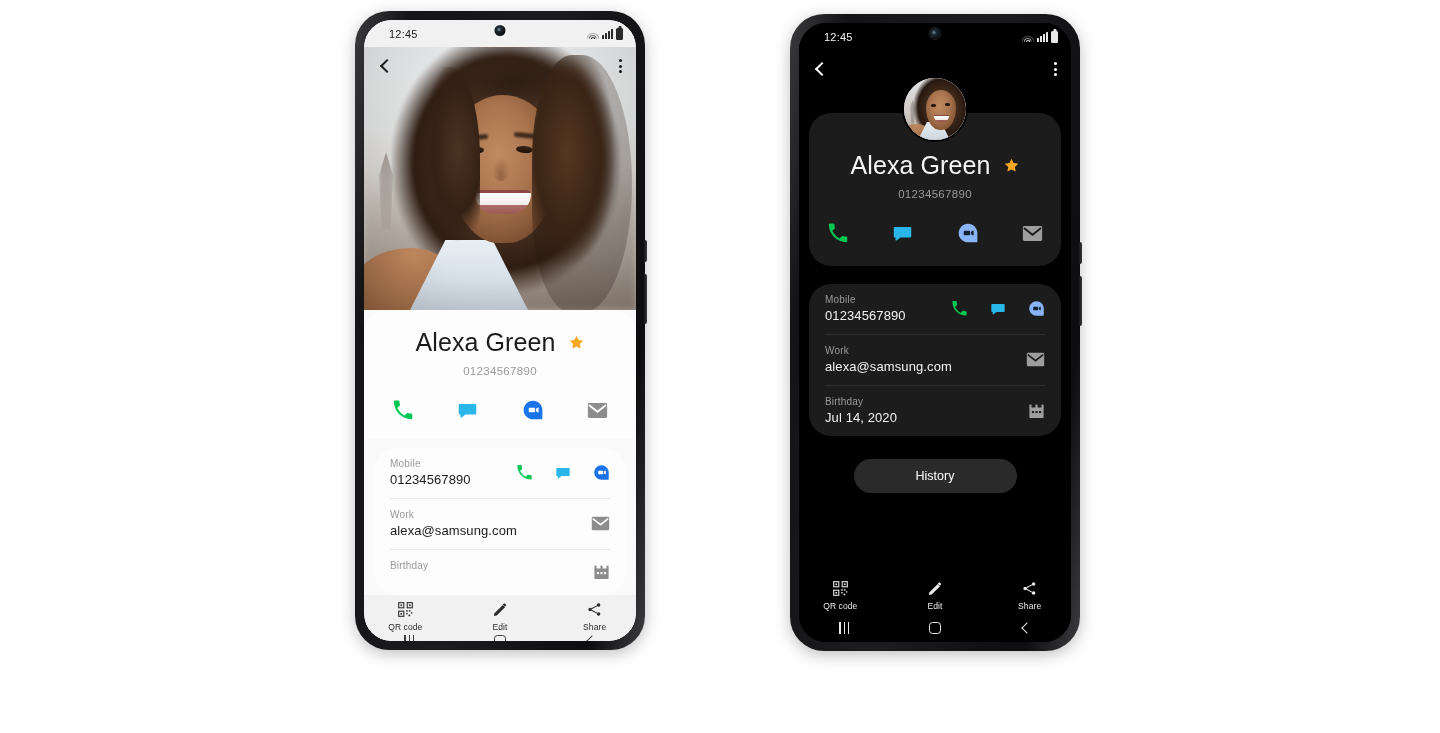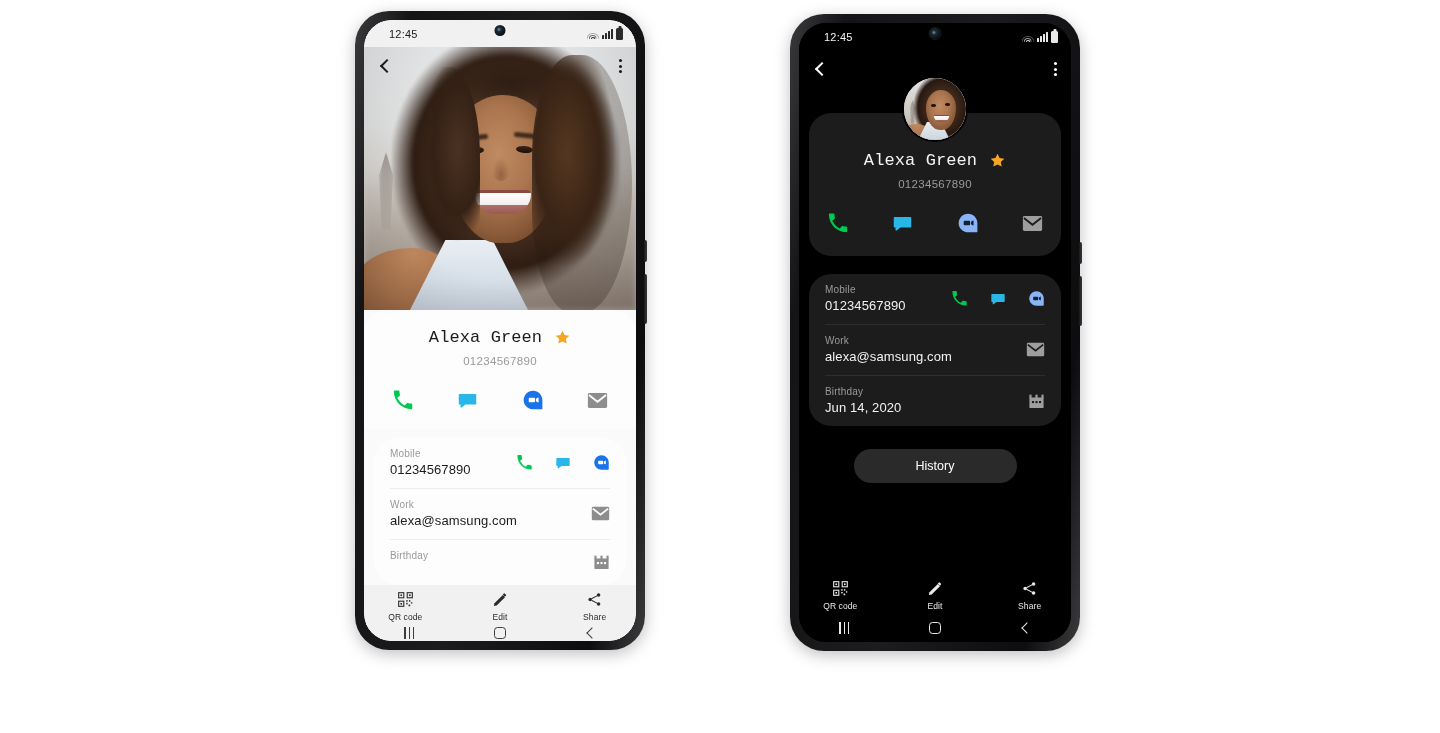--- a/index.html
+++ b/index.html
@@ -221,21 +221,21 @@
     position: relative;
     margin: 0;
     background: #fdfdfd;
     border-radius: 24px 24px 0 0;
     padding: 18px 0 16px;
     z-index: 2;
   }
   .name-row {
     display: flex; align-items: center; justify-content: center; gap: 12px;
   }
-  .c-name { font-size: 17px; color: #1b1b1b; letter-spacing: .1px; font-family: Liberation Mono, monospace; }
+  .c-name { font-size: 25px; color: #1b1b1b; letter-spacing: .1px; }
   .star {
     font-size: 17px; line-height: 1; color: #f5a623;
   }
   .c-phone { text-align: center; font-size: 11.5px; color: #9a9a9a; margin-top: 8px; letter-spacing: .3px; }
   .actions {
     display: flex; justify-content: center; gap: 39px; margin-top: 20px;
   }
   .act { width: 26px; height: 26px; display:flex; align-items:center; justify-content:center; cursor:pointer; }
 
   .details {
@@ -695,21 +695,21 @@
                   <rect x="1" y="1" width="22" height="17" rx="1.6" fill="#9e9e9e"></rect>
                   <path d="M2.2 3.2L12 11 21.8 3.2" stroke="#1c1c1c" stroke-width="2.1" fill="none"></path>
                 </svg>
               </span>
             </div>
           </div>
 
           <div class="drow" style="border-bottom:none;">
             <div>
               <div class="dlabel">Birthday</div>
-              <div class="dvalue">Jun 14, 2020</div>
+              <div class="dvalue">Jul 14, 2020</div>
             </div>
             <div class="dicons">
               <span>
                 <svg width="17" height="16" viewBox="0 0 24 22">
                   <path fill="#9e9e9e" d="M2 6h20v14a1 1 0 0 1-1 1H3a1 1 0 0 1-1-1z"></path>
                   <rect x="2" y="2" width="3" height="5" fill="#9e9e9e"></rect>
                   <rect x="10.5" y="2" width="3" height="5" fill="#9e9e9e"></rect>
                   <rect x="19" y="2" width="3" height="5" fill="#9e9e9e"></rect>
                   <rect x="5.5" y="11" width="3" height="3" fill="#1c1c1c"></rect>
                   <rect x="10.5" y="11" width="3" height="3" fill="#1c1c1c"></rect>

